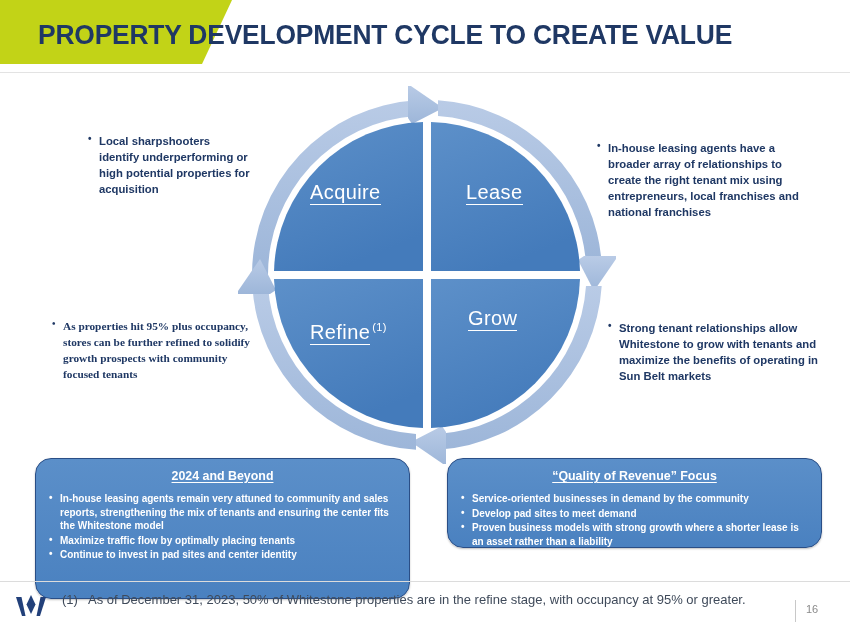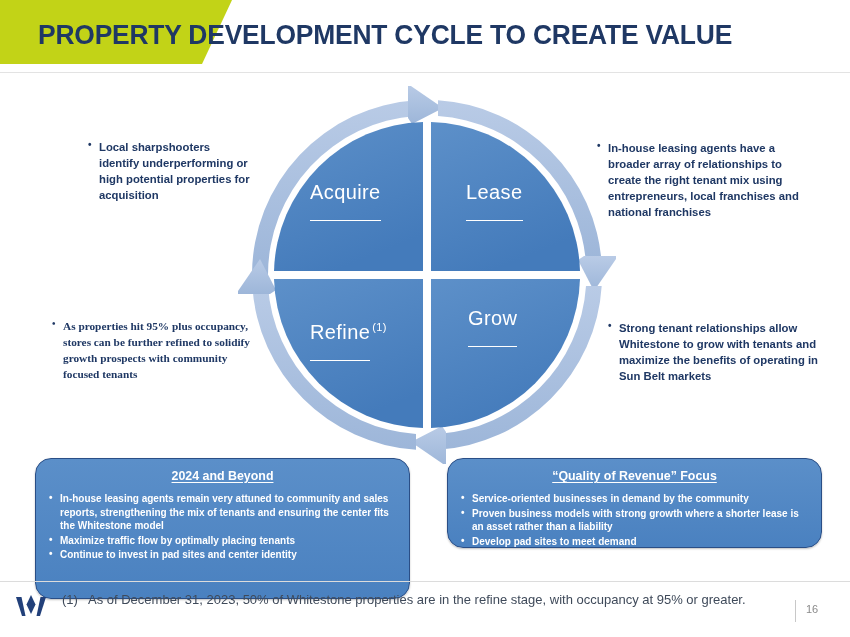--- a/index.html
+++ b/index.html
@@ -24,36 +24,36 @@
   }
   .header-rule { position:absolute; left:0; top:72px; width:850px; height:1px; background:#e3e3e3; }
 
   
   .cycle { position:absolute; left:238px; top:86px; width:378px; height:378px; }
   .cycle svg { display:block; }
   .quad-label {
     position:absolute; color:#ffffff; font-size:20px; font-weight:400;
     letter-spacing:0.4px; white-space:nowrap;
   }
-  .quad-label .ul { border-bottom:1.5px solid #fff; padding-bottom:17px; }
+  .quad-label .ul { border-bottom:1.5px solid #fff; padding-bottom:1px; }
   .quad-label sup { font-size:11px; vertical-align:super; margin-left:2px; }
   .lbl-acquire { left:72px; top:95px; }
   .lbl-lease   { left:228px; top:95px; }
   .lbl-refine  { left:72px; top:235px; }
   .lbl-grow    { left:230px; top:221px; }
 
   
   .side-block { position:absolute; color:#1f3864; font-size:11.3px; font-weight:700; line-height:1.42; }
   .side-block ul { list-style:none; }
   .side-block li { position:relative; padding-left:11px; }
   .side-block li:before {
     content:"\2022"; position:absolute; left:0; top:-1px;
     font-size:10px; color:#1f3864;
   }
-  .blk-acquire { left:88px;  top:139px; width:165px; }
+  .blk-acquire { left:88px;  top:133px; width:165px; }
   .blk-lease   { left:597px; top:140px; width:218px; }
   .blk-refine  { left:52px;  top:318px; width:203px;font-family:Liberation Serif, serif; }
   .blk-grow    { left:608px; top:320px; width:212px; }
 
   
   .box {
     position:absolute; border-radius:16px;
     background:linear-gradient(180deg,#5b8fc9 0%,#4a81c0 100%);
     border:1.6px solid #2a4e86; color:#ffffff;
     box-shadow:0 1px 2px rgba(0,0,0,0.25);
@@ -179,22 +179,22 @@
       <li>In-house leasing agents remain very attuned to community and sales reports, strengthening the mix of tenants and ensuring the center fits the Whitestone model</li>
       <li>Maximize traffic flow by optimally placing tenants</li>
       <li>Continue to invest in pad sites and center identity</li>
     </ul>
   </div>
 
   <div class="box box-right">
     <div class="box-title">“Quality of Revenue” Focus</div>
     <ul>
       <li>Service-oriented businesses in demand by the community</li>
+      <li>Develop pad sites to meet demand</li>
       <li>Proven business models with strong growth where a shorter lease is an asset rather than a liability</li>
-      <li>Develop pad sites to meet demand</li>
     </ul>
   </div>
 
   <div class="footer-rule"></div>
 
   <svg class="logo" viewBox="0 0 42 40">
     <path d="M6,8 L11.5,8 L15.5,27 L12,27 Z" fill="#22407a"></path>
     <path d="M36,8 L30.5,8 L26.5,27 L30,27 Z" fill="#22407a"></path>
     <path d="M21,6 L25.5,15.5 L21,25 L16.5,15.5 Z" fill="#22407a"></path>
   </svg>

